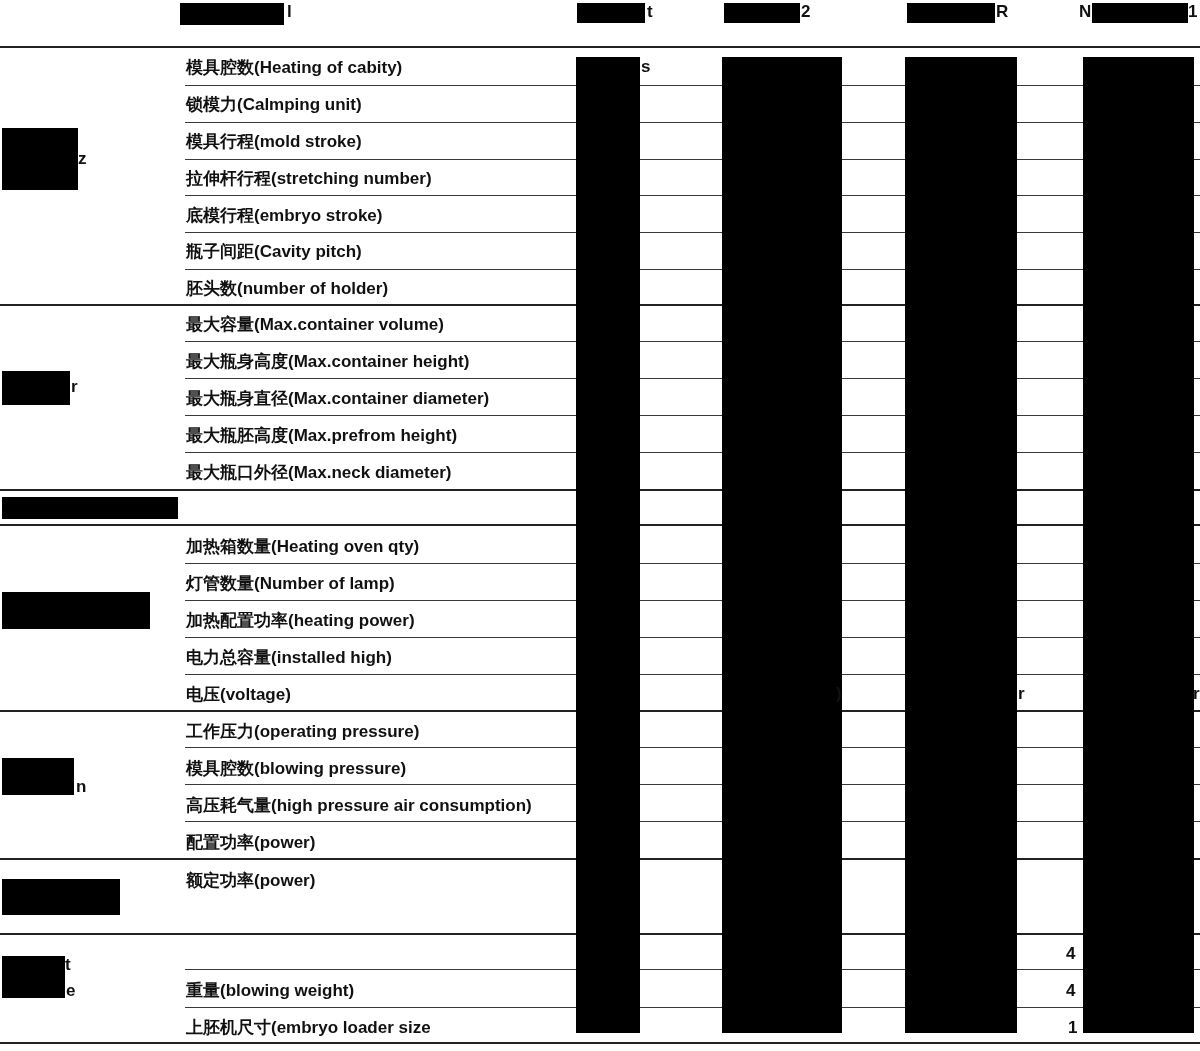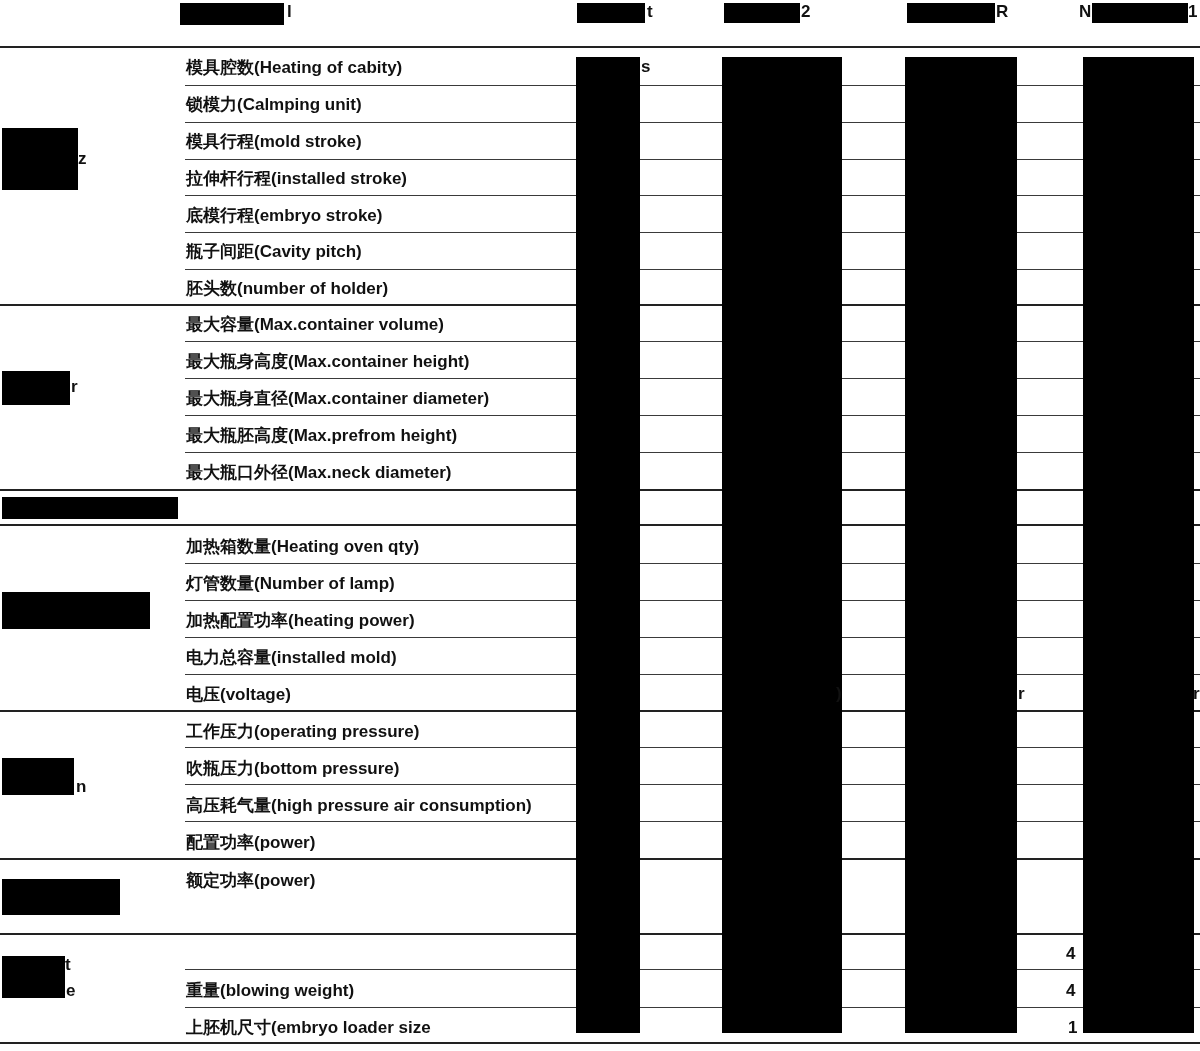--- a/index.html
+++ b/index.html
@@ -78,39 +78,39 @@
 
   <div class="redact" style="left:2px;top:879px;width:118px;height:36px"></div>
 
   <div class="redact" style="left:2px;top:956px;width:63px;height:42px"></div>
   <span class="frag" style="left:65px;top:955px">t</span>
   <span class="frag" style="left:66px;top:981px">e</span>
 
   <span class="rowlabel" style="top:56px">模具腔数(Heating of cabity)</span>
   <span class="rowlabel" style="top:93px">锁模力(Calmping unit)</span>
   <span class="rowlabel" style="top:130px">模具行程(mold stroke)</span>
-  <span class="rowlabel" style="top:167px">拉伸杆行程(installed stroke)</span>
+  <span class="rowlabel" style="top:167px">拉伸杆行程(stretching number)</span>
   <span class="rowlabel" style="top:204px">底模行程(embryo stroke)</span>
   <span class="rowlabel" style="top:240px">瓶子间距(Cavity pitch)</span>
   <span class="rowlabel" style="top:277px">胚头数(number of holder)</span>
 
   <span class="rowlabel" style="top:350px">最大瓶身高度(Max.container height)</span>
   <span class="rowlabel" style="top:313px">最大容量(Max.container volume)</span>
   <span class="rowlabel" style="top:387px">最大瓶身直径(Max.container diameter)</span>
   <span class="rowlabel" style="top:424px">最大瓶胚高度(Max.prefrom height)</span>
   <span class="rowlabel" style="top:461px">最大瓶口外径(Max.neck diameter)</span>
 
   <span class="rowlabel" style="top:535px">加热箱数量(Heating oven qty)</span>
   <span class="rowlabel" style="top:572px">灯管数量(Number of lamp)</span>
   <span class="rowlabel" style="top:609px">加热配置功率(heating power)</span>
-  <span class="rowlabel" style="top:646px">电力总容量(installed mold)</span>
+  <span class="rowlabel" style="top:646px">电力总容量(installed high)</span>
   <span class="rowlabel" style="top:683px">电压(voltage)</span>
 
   <span class="rowlabel" style="top:720px">工作压力(operating pressure)</span>
-  <span class="rowlabel" style="top:757px">吹瓶压力(bottom pressure)</span>
+  <span class="rowlabel" style="top:757px">模具腔数(blowing pressure)</span>
   <span class="rowlabel" style="top:794px">高压耗气量(high pressure air consumption)</span>
   <span class="rowlabel" style="top:831px">配置功率(power)</span>
 
   <span class="rowlabel" style="top:869px">额定功率(power)</span>
 
   <span class="rowlabel" style="top:979px">重量(blowing weight)</span>
   <span class="rowlabel" style="top:1016px">上胚机尺寸(embryo loader size</span>
 
   <div class="bar" style="left:576px;top:57px;width:64px;height:976px"></div>
   <div class="bar" style="left:722px;top:57px;width:120px;height:976px"></div>

